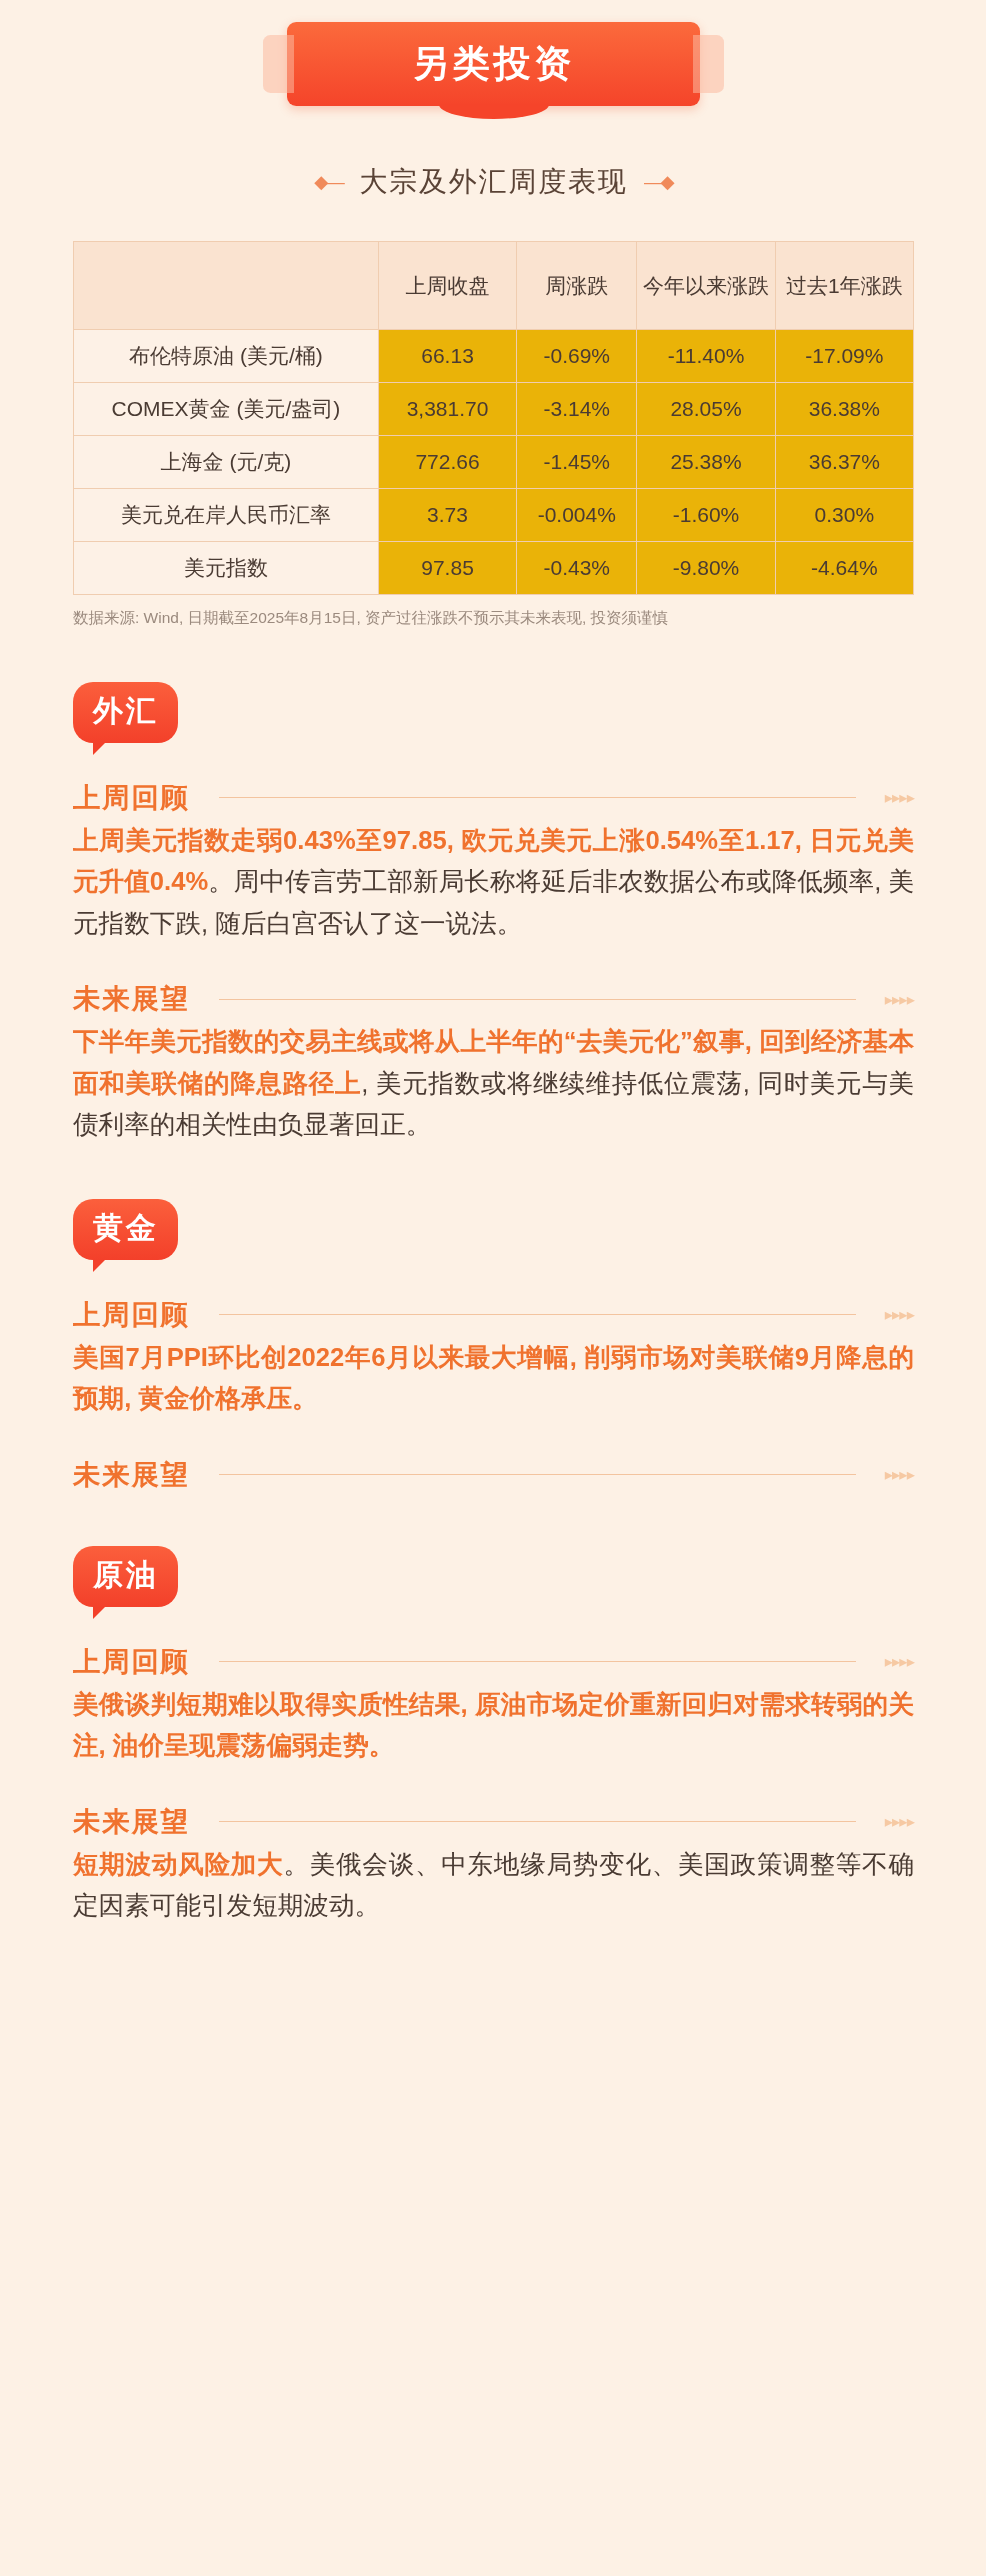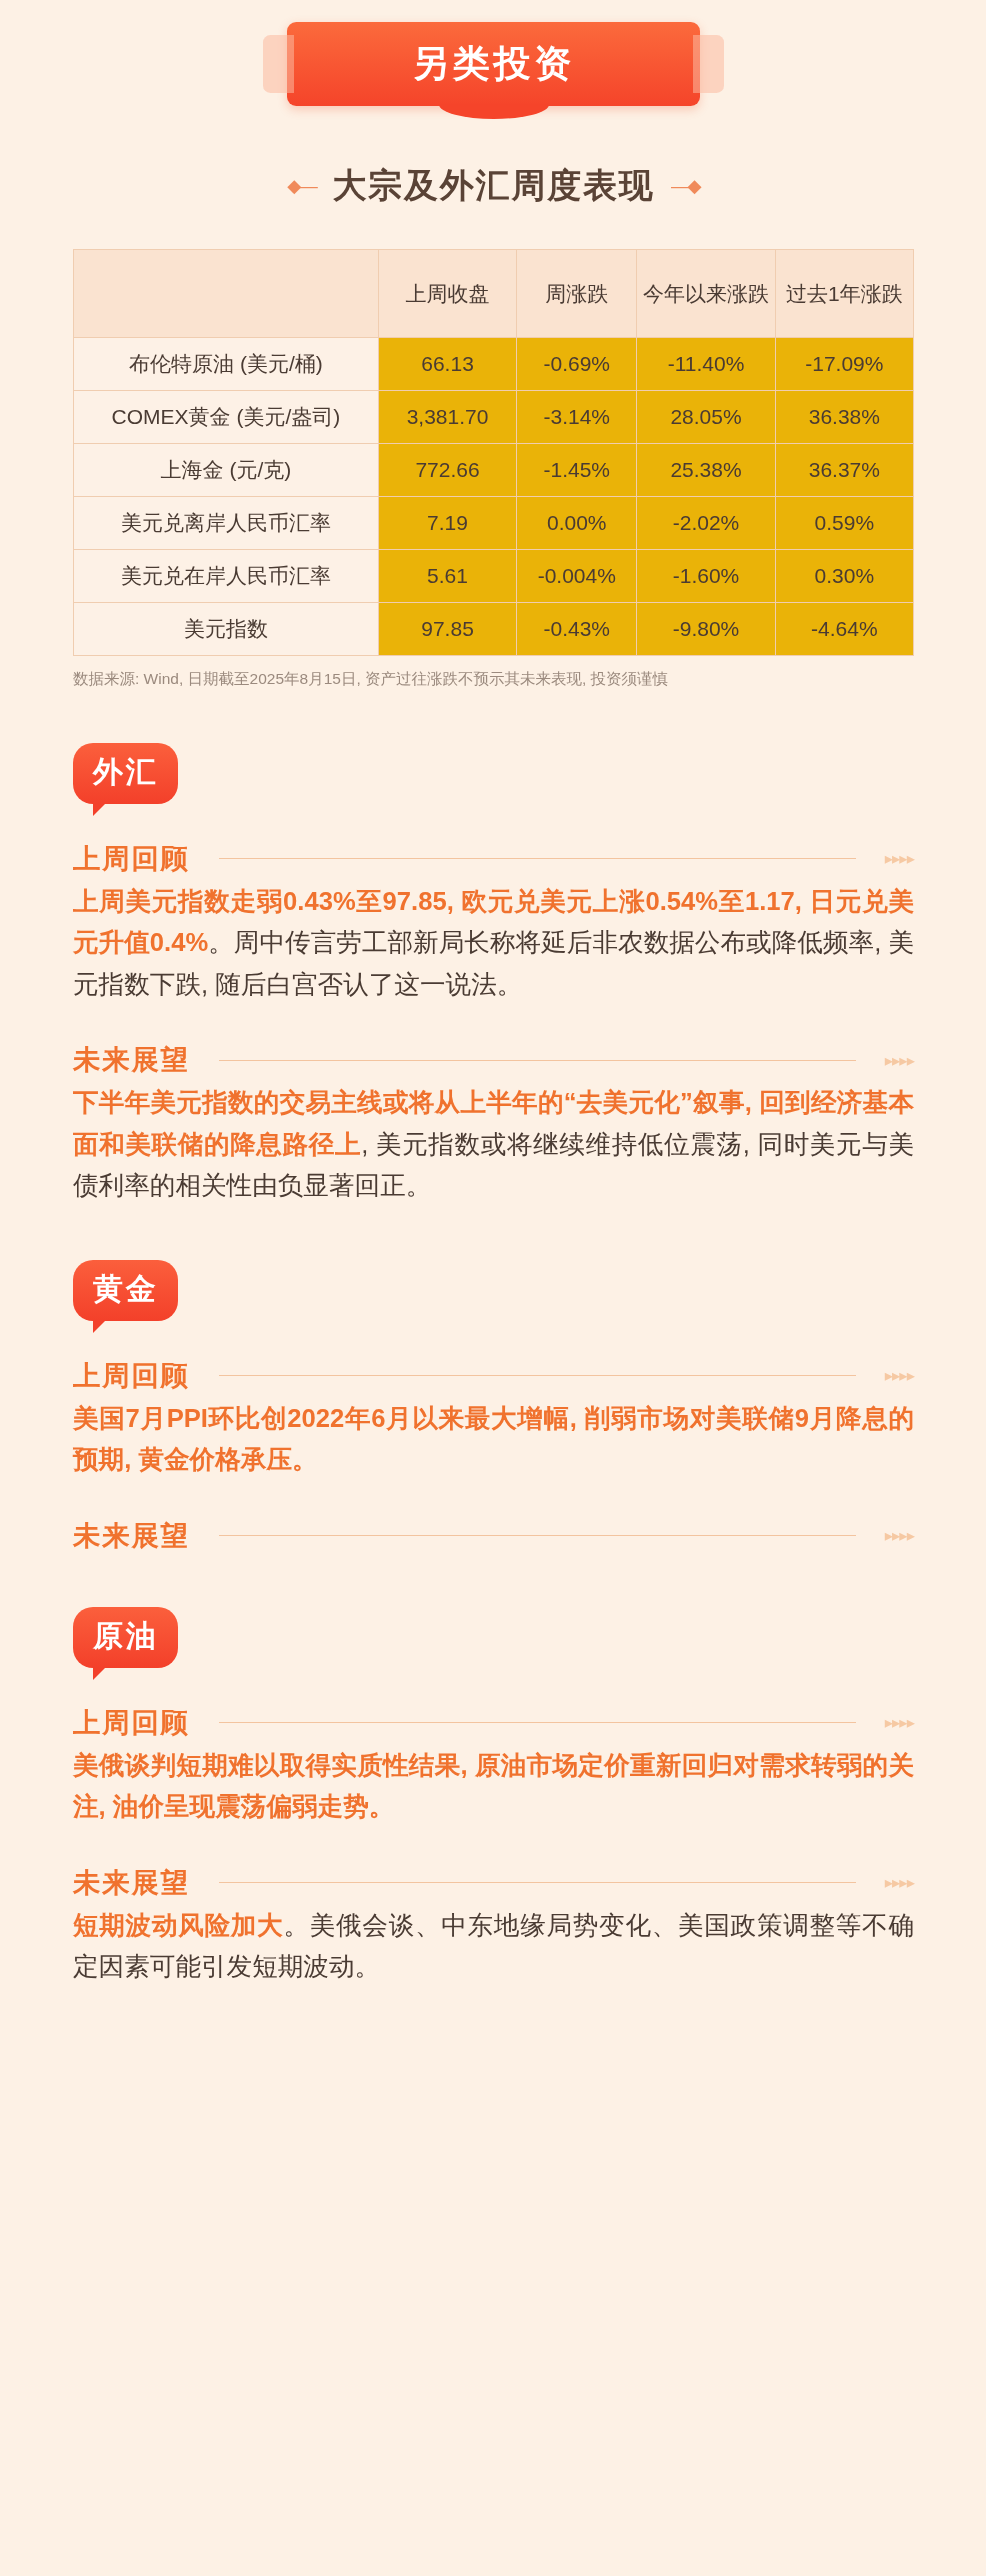--- a/index.html
+++ b/index.html
@@ -65,22 +65,22 @@
   
   .table-head {
     margin-top: 57px;
     display: flex;
     align-items: center;
     justify-content: center;
     gap: 16.4px;
   }
   .table-head .deco { color:#f08a5a; font-size: 18.3px; letter-spacing:-1.8px;}
   .table-head .txt {
-    font-size: 34px;
-    font-weight: bold;
+    font-size: 28px;
+    font-weight: normal;
     color: #5a4336;
     letter-spacing: 1.8px;
   }
   table.mkt {
     margin: 40px auto 0 auto;
     width: 841px;
     border-collapse: collapse;
     background: #fff;
     font-size: 21px;
   }
@@ -210,29 +210,22 @@
         <td>36.38%</td>
       </tr>
       <tr>
         <td>上海金 (元/克)</td>
         <td>772.66</td>
         <td>-1.45%</td>
         <td>25.38%</td>
         <td>36.37%</td>
       </tr>
       <tr>
-        <td>美元兑离岸人民币汇率</td>
-        <td>7.19</td>
-        <td>0.00%</td>
-        <td>-2.02%</td>
-        <td>0.59%</td>
-      </tr>
-      <tr>
         <td>美元兑在岸人民币汇率</td>
-        <td>5.61</td>
+        <td>3.73</td>
         <td>-0.004%</td>
         <td>-1.60%</td>
         <td>0.30%</td>
       </tr>
       <tr>
         <td>美元指数</td>
         <td>97.85</td>
         <td>-0.43%</td>
         <td>-9.80%</td>
         <td>-4.64%</td>

